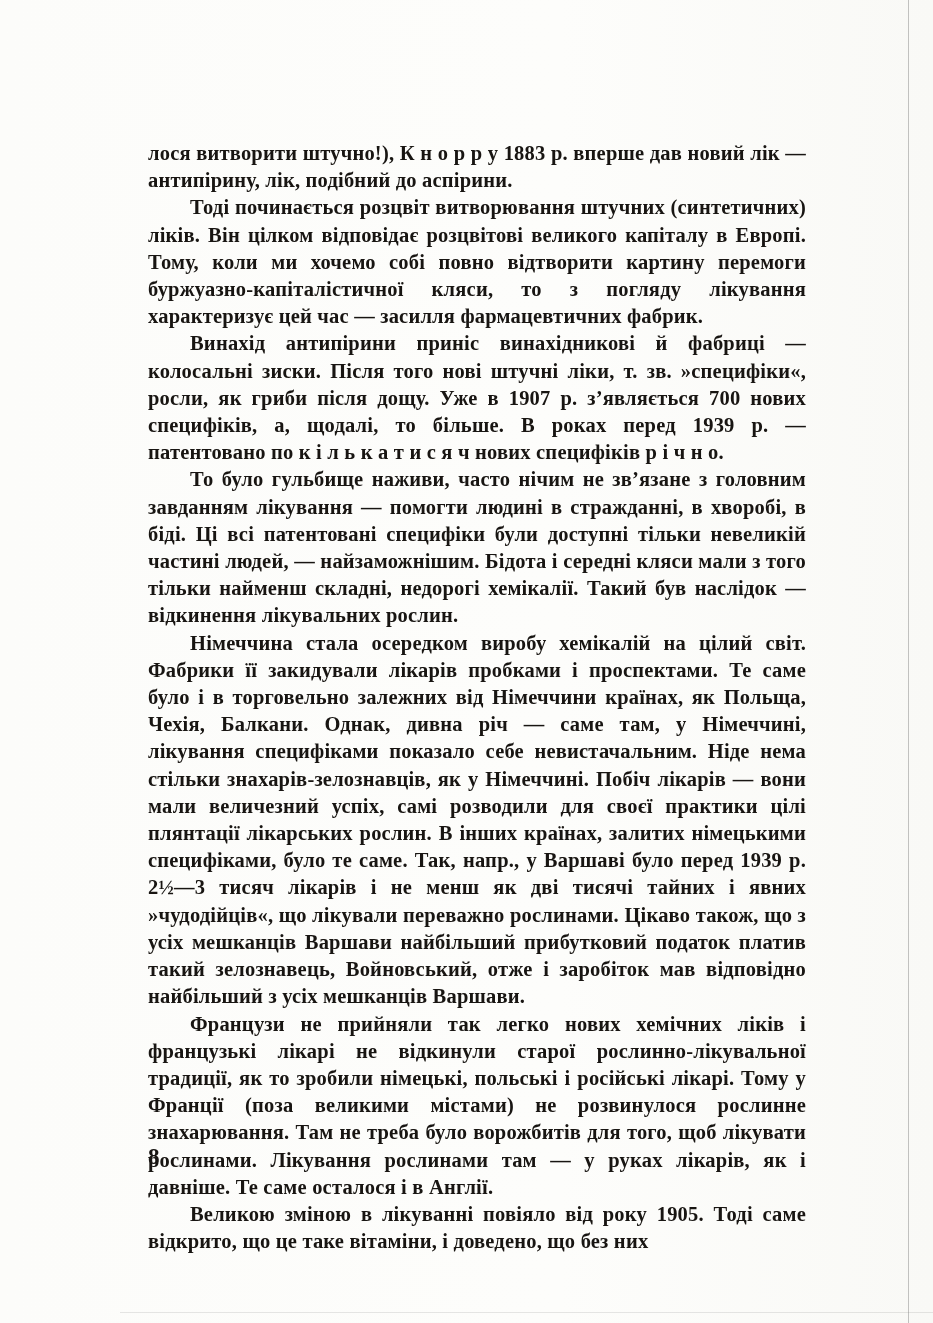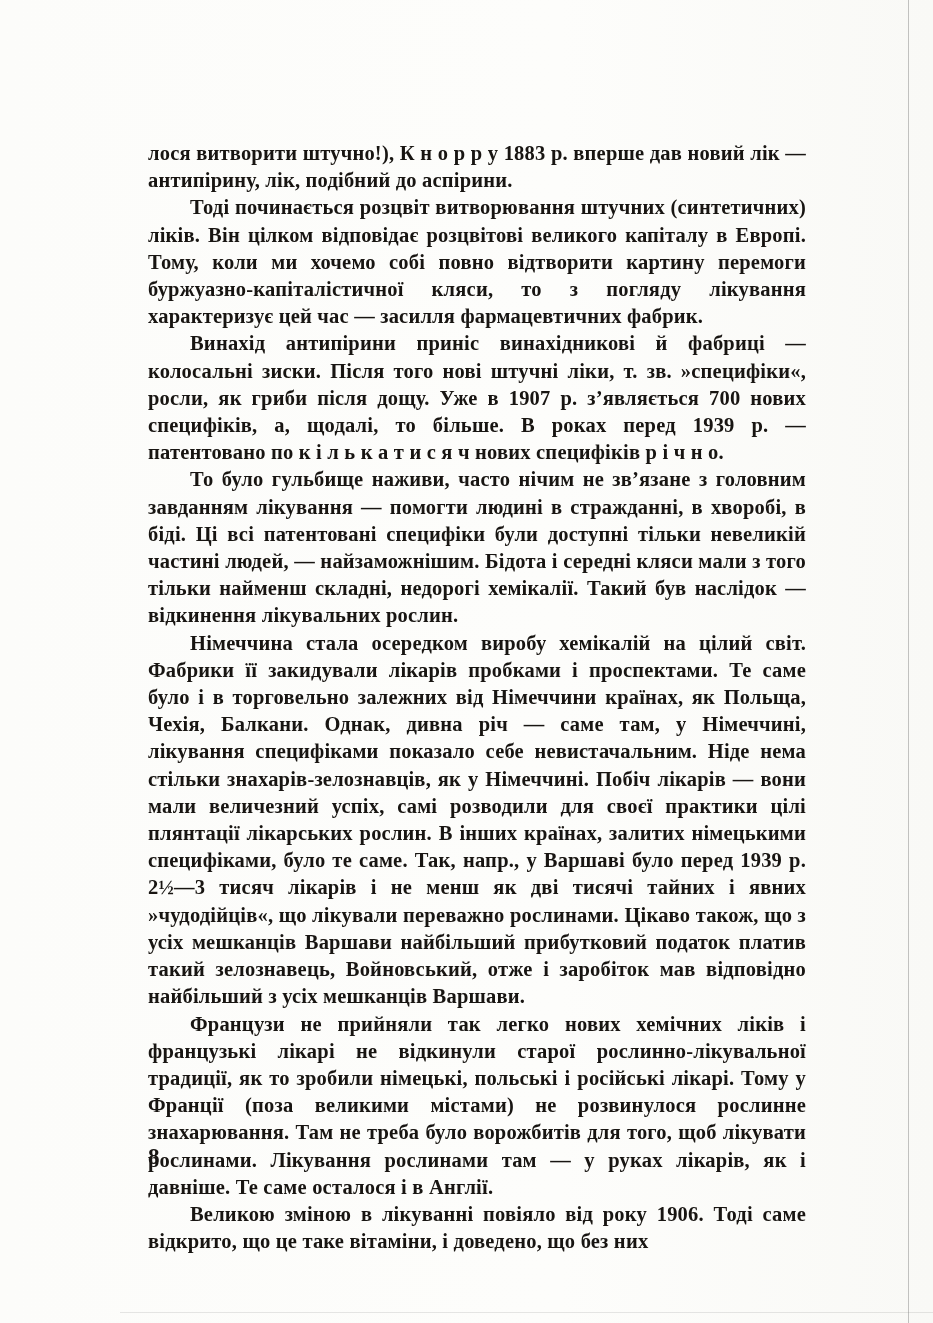--- a/index.html
+++ b/index.html
@@ -75,21 +75,21 @@
 
 <div class="page">
 
   <div class="text-block">
     <p class="para no-indent">лося витворити штучно!), К н о р р  у 1883 р. вперше дав новий лік — антипірину, лік, подібний до аспірини.</p>
     <p class="para">Тоді починається розцвіт витворювання штучних (синтетичних) ліків. Він цілком відповідає розцвітові великого капіталу в Европі. Тому, коли ми хочемо собі повно відтворити картину перемоги буржуазно-капіталістичної кляси, то з погляду лікування характеризує цей час — засилля фармацевтичних фабрик.</p>
     <p class="para">Винахід антипірини приніс винахідникові й фабриці — колосальні зиски. Після того нові штучні ліки, т. зв. »специфіки«, росли, як гриби після дощу. Уже в 1907 р. з’являється 700 нових специфіків, а, щодалі, то більше. В роках перед 1939 р. — патентовано по к і л ь к а   т и с я ч  нових специфіків р і ч н о.</p>
     <p class="para">То було гульбище наживи, часто нічим не зв’язане з головним завданням лікування — помогти людині в стражданні, в хворобі, в біді. Ці всі патентовані специфіки були доступні тільки невеликій частині людей, — найзаможнішим. Бідота і середні кляси мали з того тільки найменш складні, недорогі хемікалії. Такий був наслідок — відкинення лікувальних рослин.</p>
     <p class="para">Німеччина стала осередком виробу хемікалій на цілий світ. Фабрики її закидували лікарів пробками і проспектами. Те саме було і в торговельно залежних від Німеччини країнах, як Польща, Чехія, Балкани. Однак, дивна річ — саме там, у Німеччині, лікування специфіками показало себе невистачальним. Ніде нема стільки знахарів-зелознавців, як у Німеччині. Побіч лікарів — вони мали величезний успіх, самі розводили для своєї практики цілі плянтації лікарських рослин. В інших країнах, залитих німецькими специфіками, було те саме. Так, напр., у Варшаві було перед 1939 р. 2½—3 тисяч лікарів і не менш як дві тисячі тайних і явних »чудодійців«, що лікували переважно рослинами. Цікаво також, що з усіх мешканців Варшави найбільший прибутковий податок платив такий зелознавець, Войновський, отже і заробіток мав відповідно найбільший з усіх мешканців Варшави.</p>
     <p class="para">Французи не прийняли так легко нових хемічних ліків і французькі лікарі не відкинули старої рослинно-лікувальної традиції, як то зробили німецькі, польські і російські лікарі. Тому у Франції (поза великими містами) не розвинулося рослинне знахарювання. Там не треба було ворожбитів для того, щоб лікувати рослинами. Лікування рослинами там — у руках лікарів, як і давніше. Те саме осталося і в Англії.</p>
-    <p class="para">Великою зміною в лікуванні повіяло від року 1906. Тоді саме відкрито, що це таке вітаміни, і доведено, що без них</p>
+    <p class="para">Великою зміною в лікуванні повіяло від року 1905. Тоді саме відкрито, що це таке вітаміни, і доведено, що без них</p>
   </div>
 
   <div class="page-number">8</div>
 
   <div class="stray-mark">·</div>
 
   <div class="scan-edge-right"></div>
   <div class="scan-edge-bottom"></div>
 
 </div>

